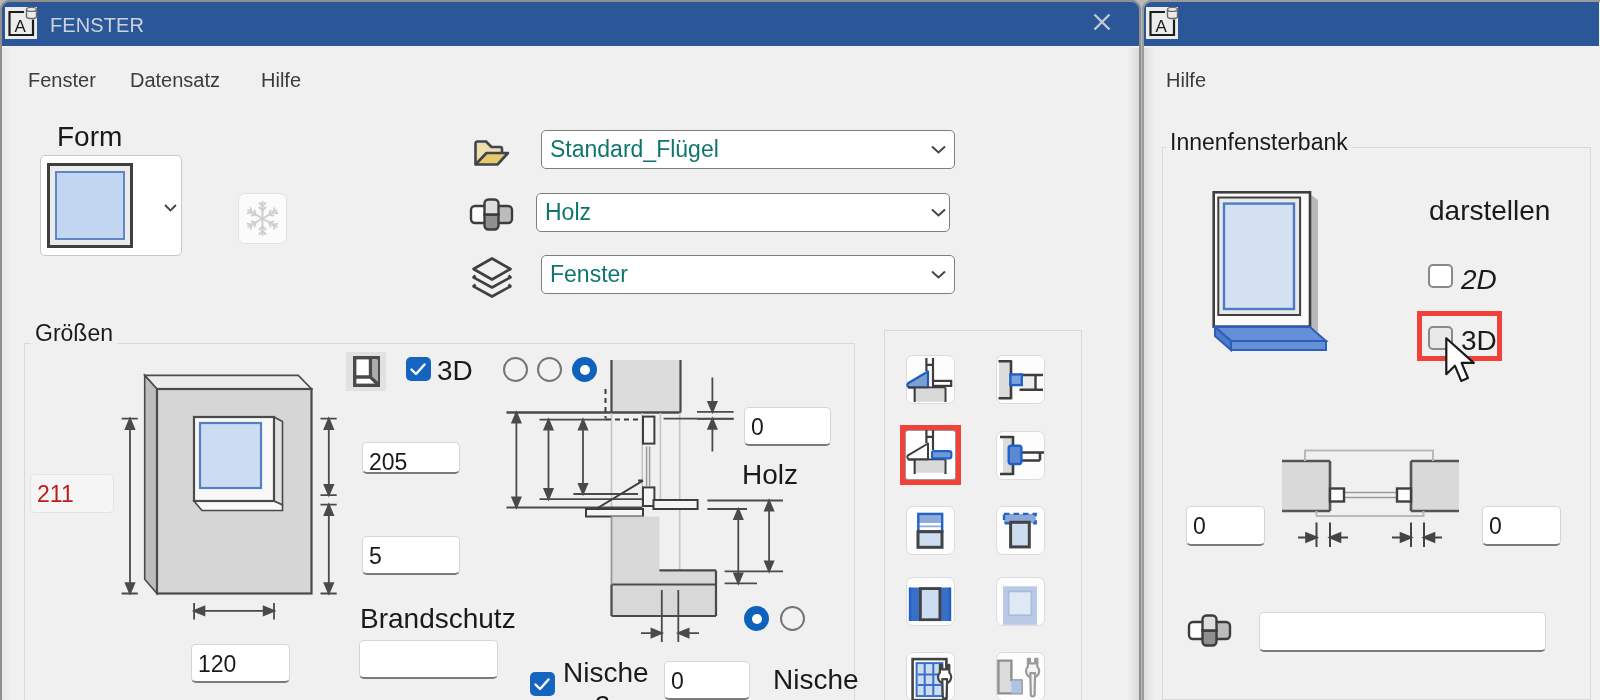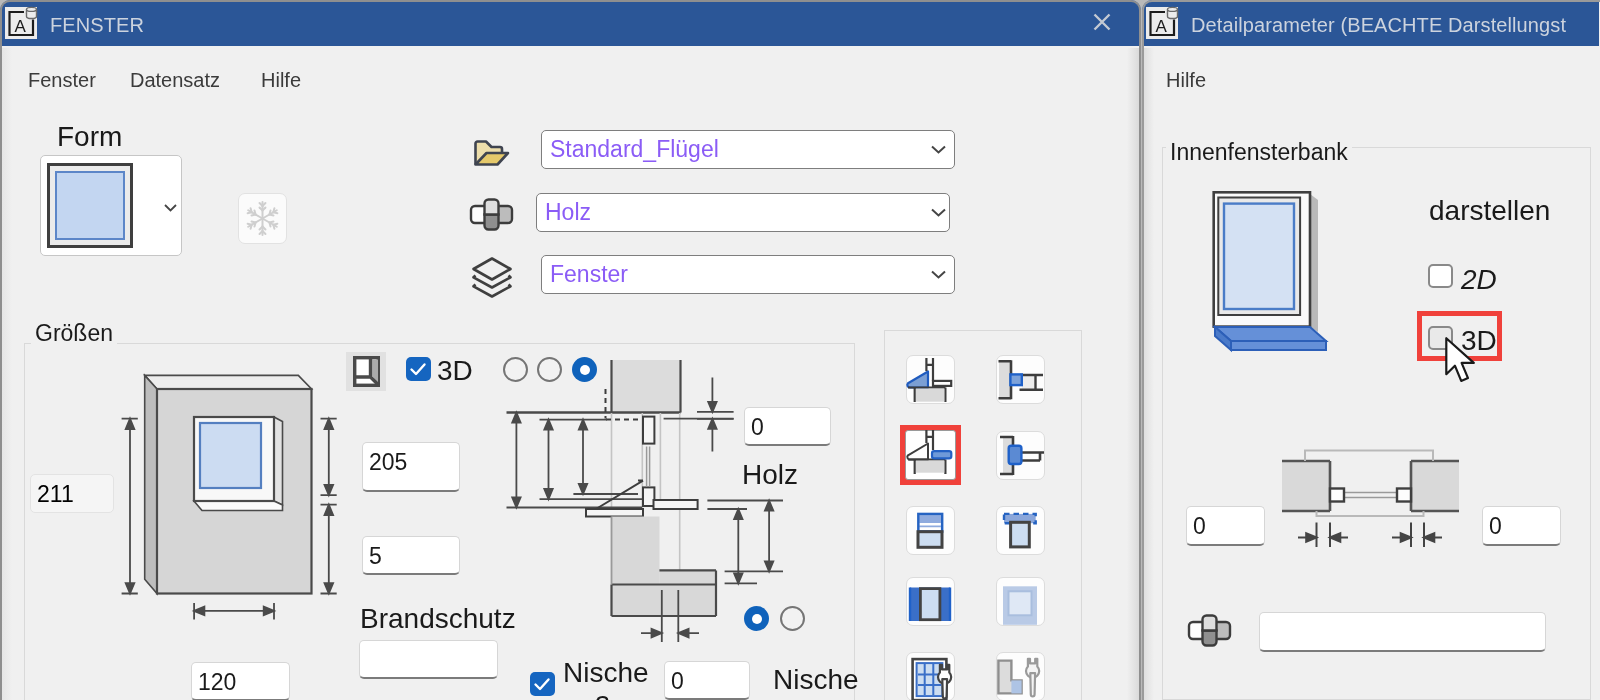--- a/index.html
+++ b/index.html
@@ -8,23 +8,23 @@
   .abs { position:absolute; }
   .win { position:absolute; top:0; background:#f0f0f0; overflow:hidden; }
   .winframe { position:absolute; top:0; border:2px solid #8f8f8f; border-bottom:none;
     pointer-events:none; z-index:50; }
   .tbar { position:absolute; height:46px; background:#2b5697; }
   .ttl { position:absolute; top:15px; font-size:20px; color:#ccd3de; letter-spacing:0.1px; white-space:nowrap; line-height:1; }
   .mitem { position:absolute; font-size:20px; color:#3b3b3b; line-height:1; }
   .lbl { position:absolute; font-size:28px; color:#1a1a1a; line-height:1; white-space:nowrap; }
   .inp { position:absolute; background:#fff; border:1px solid #d6d6d6; border-bottom:2px solid #7b7b7b;
          border-radius:5px; font-size:23px; color:#1a1a1a; line-height:39px; padding-left:6px; }
-  .inp-dis { background:#f5f5f5; border:1px solid #e3e3e3; border-bottom:1px solid #e3e3e3; color:#000000; }
+  .inp-dis { background:#f5f5f5; border:1px solid #e3e3e3; border-bottom:1px solid #e3e3e3; color:#b91c1c; }
   .combo { position:absolute; background:#fff; border:1px solid #7e7e7e; border-radius:5px;
-           font-size:23px; color:#8b5cf6; line-height:36px; padding-left:8px; }
+           font-size:23px; color:#0f766e; line-height:36px; padding-left:8px; }
   .grp { position:absolute; border:1px solid #d9d9d9; }
   .grplbl { position:absolute; font-size:23px; color:#1a1a1a; background:#f0f0f0; padding:0 4px; line-height:23px; white-space:nowrap; }
   .cb { position:absolute; width:25px; height:24px; border-radius:5px; }
   .cb-on { background:#1565c0; }
   .cb-off { background:#fff; border:2px solid #898989; }
   .radio { position:absolute; width:25px; height:25px; border-radius:50%; }
   .r-off { border:2px solid #757575; background:#f2f2f2; }
   .r-on { background:#0f62bb; }
   .r-on::after { content:""; position:absolute; left:7.5px; top:7.5px; width:10px; height:10px; border-radius:50%; background:#fff; }
   .ibtn { position:absolute; width:49px; height:49px; background:#fdfdfd; border:1px solid #dcdcdc; border-radius:7px; }
@@ -155,22 +155,22 @@
         <polygon points="218.8,146.7 214.5,157 223.1,157"></polygon>
         <polygon points="218.8,235.5 214.5,225.2 223.1,225.2"></polygon>
         <path d="M84.1 245 v16.5 M164 245 v16.5" fill="none"></path>
         <path d="M91 252.9 H157" fill="none"></path>
         <polygon points="84.1,252.9 94.4,248.6 94.4,257.2"></polygon>
         <polygon points="164,252.9 153.7,248.6 153.7,257.2"></polygon>
       </g>
     </svg>
 
   <div class="inp inp-dis" style="left:30px; top:474px; width:84px; height:39px;">211</div>
-  <div class="inp" style="left:191px; top:644px; width:99px; height:39px;margin-top:18px;">120</div>
-  <div class="inp" style="left:362px; top:442px; width:98px; height:50px;">205</div>
+  <div class="inp" style="left:191px; top:644px; width:99px; height:39px;">120</div>
+  <div class="inp" style="left:362px; top:442px; width:98px; height:32px;">205</div>
   <div class="inp" style="left:362px; top:536px; width:98px; height:39px;">5</div>
   <div class="lbl" style="left:360px; top:605px;text-align:center;">Brandschutz</div>
   <div class="inp" style="left:359px; top:640px; width:139px; height:39px;"></div>
 
   <div class="abs" style="left:346px; top:352px; width:40px; height:39px; background:#e1e1e1;"></div>
   <svg id="revealico" style="left:353px; top:356px;" width="27" height="31" viewBox="0 0 27 31">
       <rect x="1.7" y="1.7" width="23.6" height="27.6" fill="#fff" stroke="#4a4a4a" stroke-width="3.4"></rect>
       <polygon points="19.2,3.5 25,3.5 25,27 19.2,20" fill="#ababab"></polygon>
       <path d="M17.5 2 V21 M2 21 H17.5 M17.5 21 L25 28.5" fill="none" stroke="#4a4a4a" stroke-width="3.4"></path>
     </svg>
@@ -366,25 +366,24 @@
       <svg width="32" height="32" viewBox="0 0 32 32" style="left:0;top:0;">
         <path d="M19 5 H4.5 V28 H28 V12.5" stroke="#1c1c1c" stroke-width="2.2" fill="none"></path>
         <text x="9.5" y="24.5" font-size="17" fill="#1c1c1c" font-family="Liberation Sans">A</text>
         <g stroke="#6a6a6a" stroke-width="1.4" fill="#ececec">
           <path d="M21.5 2.4 v3.6 c0 1.2 2.2 2.1 5 2.1 s5 -0.9 5 -2.1 v-3.6"></path>
           <path d="M21.5 5.8 v3.6 c0 1.2 2.2 2.1 5 2.1 s5 -0.9 5 -2.1 v-3.6"></path>
           <ellipse cx="26.5" cy="2.4" rx="5" ry="2"></ellipse>
         </g>
       </svg>
     </div>
-  <div class="ttl" style="left:49px;">Detailparameter (BEACHTE Darstellungst</div>
   <div class="mitem" style="left:24px; top:70px;">Hilfe</div>
 
   <div class="grp" style="left:20px; top:147px; width:429px; height:553px;"></div>
-  <div class="grplbl" style="left:24px; top:141px;text-align:center;">Innenfensterbank</div>
+  <div class="grplbl" style="left:24px; top:131px;text-align:center;">Innenfensterbank</div>
 
   <svg id="sillsvg" style="left:68px; top:190px;" width="190" height="165" viewBox="0 0 190 165">
       <polygon points="100,4 108,10 108,142 100,137" fill="#b9b9b9"></polygon>
       <rect x="3.7" y="2.3" width="96.3" height="134.3" fill="#fafafa" stroke="#3f3f3f" stroke-width="2.6"></rect>
       <rect x="8.3" y="7.5" width="81.8" height="117.5" fill="#e9e9e9" stroke="#3f3f3f" stroke-width="2"></rect>
       <rect x="14" y="13.6" width="70" height="105.4" fill="#d4e1f3" stroke="#4a7cc7" stroke-width="2.4"></rect>
       <polygon points="5,137 100,137 116,151 21,151" fill="#6590d8" stroke="#2c5fb8" stroke-width="2"></polygon>
       <polygon points="5,137 21,151 21,160 5,146" fill="#4a7ac9" stroke="#2c5fb8" stroke-width="2"></polygon>
       <polygon points="21,151 116,151 116,160 21,160" fill="#6590d8" stroke="#2c5fb8" stroke-width="2"></polygon>
     </svg>

